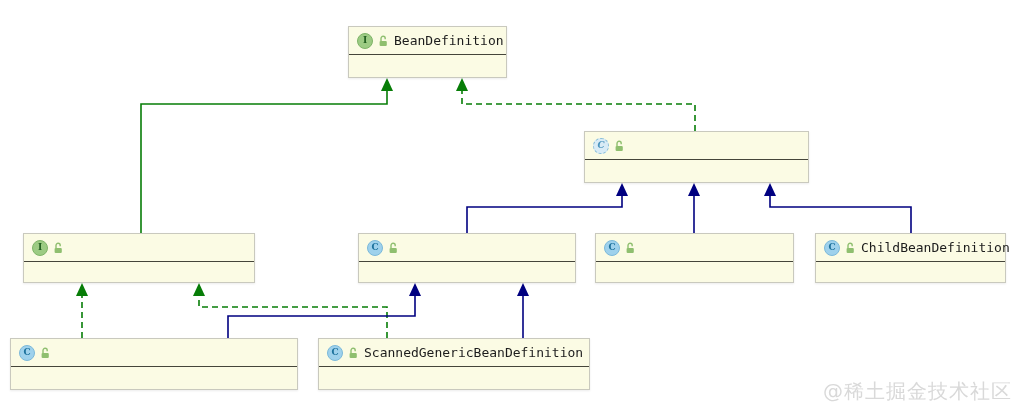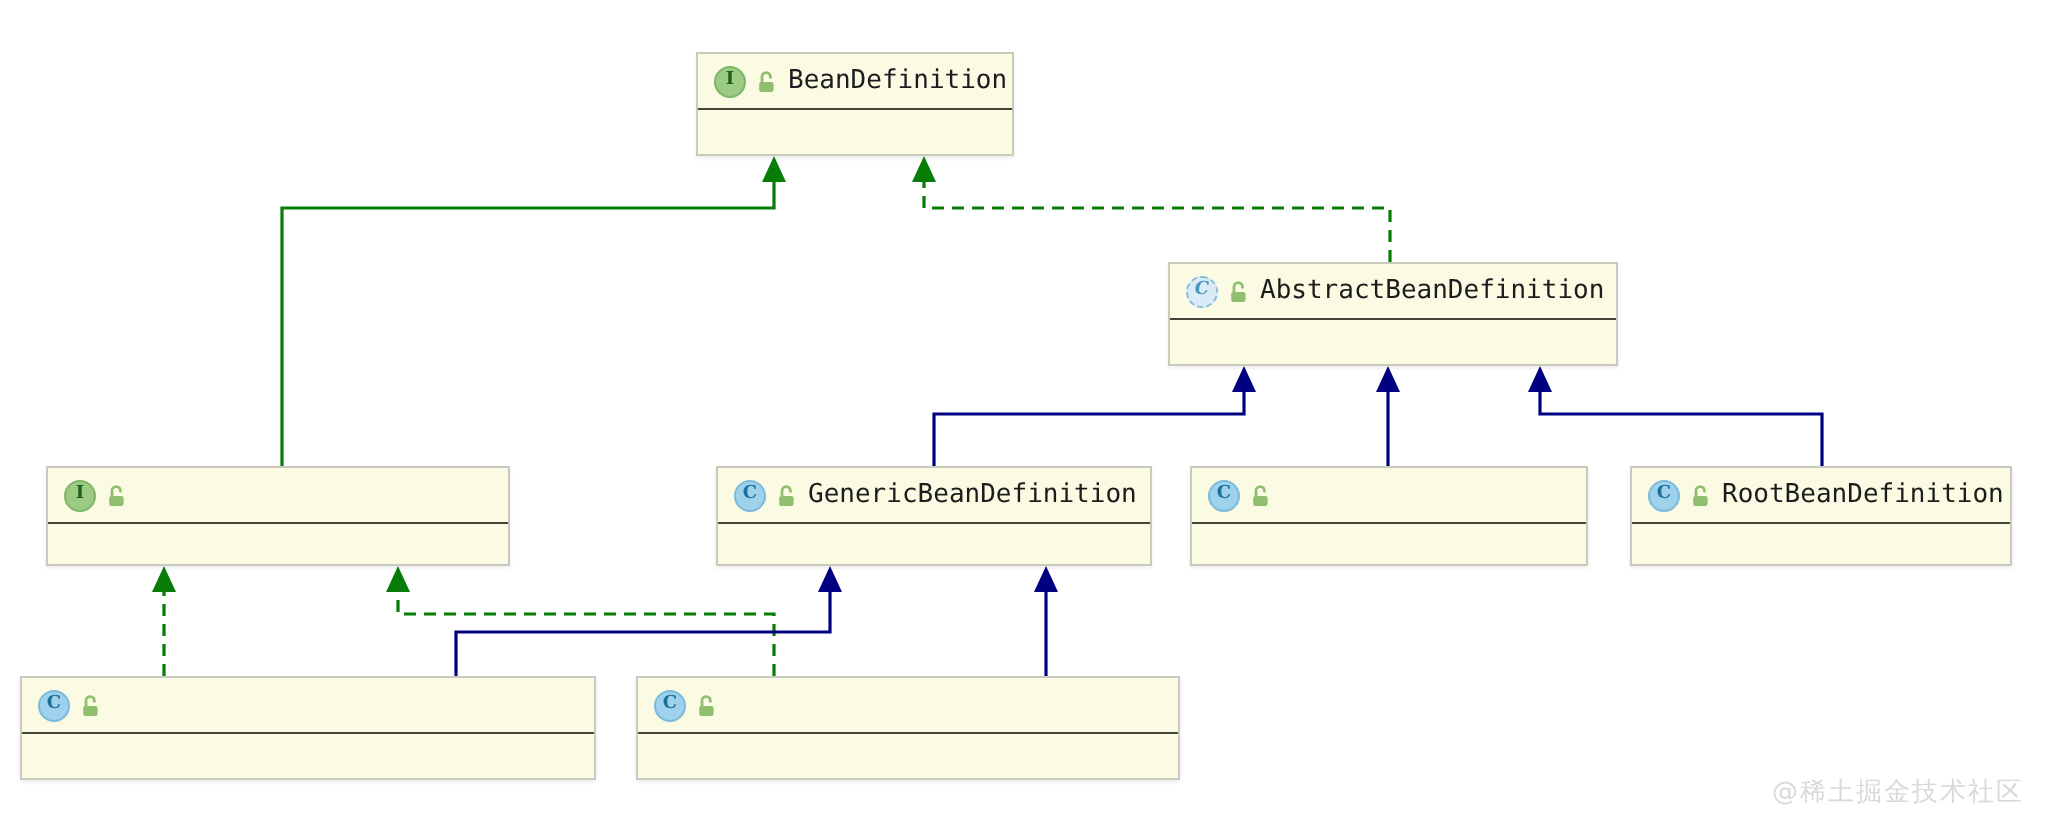--- a/index.html
+++ b/index.html
@@ -44,21 +44,21 @@
   .n1{left:348px;top:26px;width:159px;height:52px;}
   .n2{left:584px;top:131px;width:225px;height:52px;}
   .n3{left:23px;top:233px;width:232px;height:50px;}
   .n4{left:358px;top:233px;width:218px;height:50px;}
   .n5{left:595px;top:233px;width:199px;height:50px;}
   .n6{left:815px;top:233px;width:191px;height:50px;}
   .n7{left:10px;top:338px;width:288px;height:52px;}
   .n8{left:318px;top:338px;width:272px;height:52px;}
   .watermark{
     position:absolute;right:12px;bottom:8px;z-index:3;
-    color:#d9d9d9;font-size:13px;letter-spacing:1px;
+    color:#d9d9d9;font-size:20px;letter-spacing:1px;
     font-family:"DejaVu Sans","Liberation Sans",sans-serif;
   }
 </style>
 </head>
 <body>
 
 <div class="canvas">
 
   <svg class="edges" width="1024" height="413" viewBox="0 0 1024 413">
 
@@ -124,21 +124,20 @@
 
   <div class="node n2">
     <div class="node-title">
       <span class="badge badge-abstract">C</span>
       <span class="lock">
           <svg width="11" height="12" viewBox="0 0 11 12">
             <path d="M3 6 V3.4 A2.1 2.1 0 0 1 7.2 3.4 V4.2" fill="none" stroke="#8fbf6f" stroke-width="1.4"></path>
             <rect x="1.6" y="6" width="7.2" height="5" rx="1.1" fill="#8fbf6f"></rect>
           </svg>
         </span>
-      <span>AbstractBeanDefinition</span>
     </div>
     <div class="node-body"></div>
   </div>
 
   <div class="node n3">
     <div class="node-title">
       <span class="badge badge-interface">I</span>
       <span class="lock">
           <svg width="11" height="12" viewBox="0 0 11 12">
             <path d="M3 6 V3.4 A2.1 2.1 0 0 1 7.2 3.4 V4.2" fill="none" stroke="#8fbf6f" stroke-width="1.4"></path>
@@ -151,21 +150,20 @@
 
   <div class="node n4">
     <div class="node-title">
       <span class="badge badge-class">C</span>
       <span class="lock">
           <svg width="11" height="12" viewBox="0 0 11 12">
             <path d="M3 6 V3.4 A2.1 2.1 0 0 1 7.2 3.4 V4.2" fill="none" stroke="#8fbf6f" stroke-width="1.4"></path>
             <rect x="1.6" y="6" width="7.2" height="5" rx="1.1" fill="#8fbf6f"></rect>
           </svg>
         </span>
-      <span>GenericBeanDefinition</span>
     </div>
     <div class="node-body"></div>
   </div>
 
   <div class="node n5">
     <div class="node-title">
       <span class="badge badge-class">C</span>
       <span class="lock">
           <svg width="11" height="12" viewBox="0 0 11 12">
             <path d="M3 6 V3.4 A2.1 2.1 0 0 1 7.2 3.4 V4.2" fill="none" stroke="#8fbf6f" stroke-width="1.4"></path>
@@ -178,21 +176,21 @@
 
   <div class="node n6">
     <div class="node-title">
       <span class="badge badge-class">C</span>
       <span class="lock">
           <svg width="11" height="12" viewBox="0 0 11 12">
             <path d="M3 6 V3.4 A2.1 2.1 0 0 1 7.2 3.4 V4.2" fill="none" stroke="#8fbf6f" stroke-width="1.4"></path>
             <rect x="1.6" y="6" width="7.2" height="5" rx="1.1" fill="#8fbf6f"></rect>
           </svg>
         </span>
-      <span>RootBeanDefinition</span>
+      <span>ChildBeanDefinition</span>
     </div>
     <div class="node-body"></div>
   </div>
 
   <div class="node n7">
     <div class="node-title">
       <span class="badge badge-class">C</span>
       <span class="lock">
           <svg width="11" height="12" viewBox="0 0 11 12">
             <path d="M3 6 V3.4 A2.1 2.1 0 0 1 7.2 3.4 V4.2" fill="none" stroke="#8fbf6f" stroke-width="1.4"></path>
@@ -205,18 +203,19 @@
 
   <div class="node n8">
     <div class="node-title">
       <span class="badge badge-class">C</span>
       <span class="lock">
           <svg width="11" height="12" viewBox="0 0 11 12">
             <path d="M3 6 V3.4 A2.1 2.1 0 0 1 7.2 3.4 V4.2" fill="none" stroke="#8fbf6f" stroke-width="1.4"></path>
             <rect x="1.6" y="6" width="7.2" height="5" rx="1.1" fill="#8fbf6f"></rect>
           </svg>
         </span>
+      <span>ScannedGenericBeanDefinition</span>
     </div>
     <div class="node-body"></div>
   </div>
 
   <div class="watermark">@稀土掘金技术社区</div>
 </div>
 
 </body></html>

